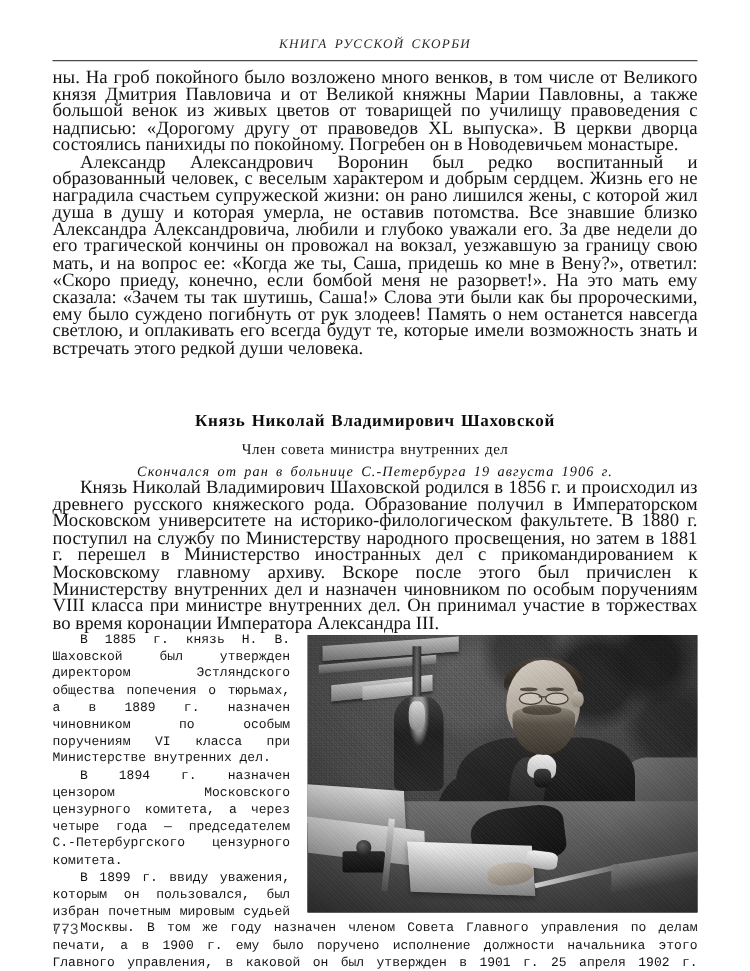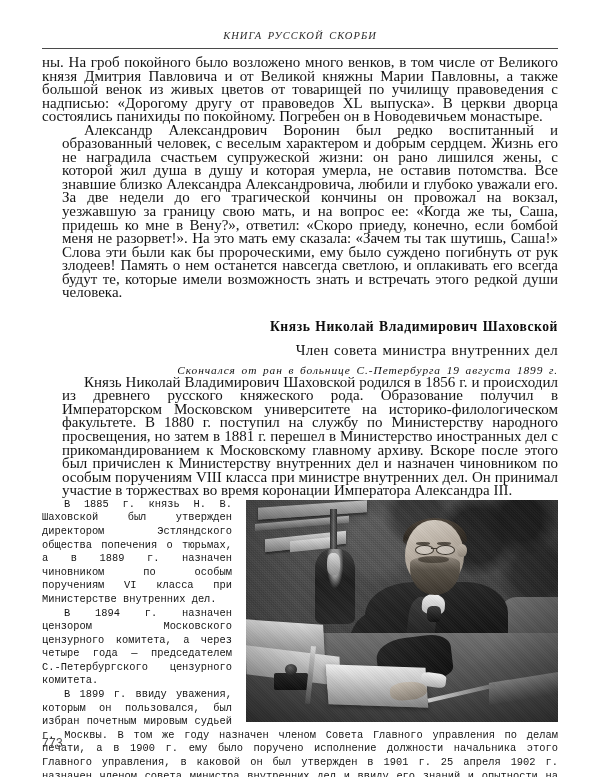--- a/index.html
+++ b/index.html
@@ -56,37 +56,37 @@
 
   p.body-par {
     margin: 0;
     font-size: 15px;
     line-height: 13.55px;
     text-align: justify;
     text-indent: 0;
     color: #141414;
     hyphens: manual;
   }
-  p.body-par.indent { text-indent: 22px; margin-left: 20px; }
+  p.body-par.indent { text-indent: 22px; }
 
   
   .heading-block {
-    margin-top: 19px;
-    text-align: right;
+    margin-top: 43px;
+    text-align: center;
   }
   .person-name {
     font-size: 13.6px;
     font-weight: bold;
     letter-spacing: 0.55px;
     color: #0d0d0d;
     word-spacing: 1px;
   }
   .person-role {
     margin-top: 7px;
-    font-size: 15px;
+    font-size: 12px;
     letter-spacing: 0.35px;
     color: #131313;
     word-spacing: 1px;
   }
   .person-death {
     margin-top: 5px;
     font-size: 11.4px;
     font-style: italic;
     letter-spacing: 0.9px;
     color: #111111;
@@ -386,21 +386,21 @@
 
   <div class="content">
 
     <p class="body-par">ны. На гроб покойного было возложено много венков, в том числе от Великого князя Дмитрия Павловича и от Великой княжны Марии Павловны, а также большой венок из живых цветов от товарищей по училищу правоведения с надписью: «Дорогому другу от правоведов XL выпуска». В церкви дворца состоялись панихиды по покойному. Погребен он в Новодевичьем монастыре.</p>
 
     <p class="body-par indent">Александр Александрович Воронин был редко воспитанный и образованный человек, с веселым характером и добрым сердцем. Жизнь его не наградила счастьем супружеской жизни: он рано лишился жены, с которой жил душа в душу и которая умерла, не оставив потомства. Все знавшие близко Александра Александровича, любили и глубоко уважали его. За две недели до его трагической кончины он провожал на вокзал, уезжавшую за границу свою мать, и на вопрос ее: «Когда же ты, Саша, придешь ко мне в Вену?», ответил: «Скоро приеду, конечно, если бомбой меня не разорвет!». На это мать ему сказала: «Зачем ты так шутишь, Саша!» Слова эти были как бы пророческими, ему было суждено погибнуть от рук злодеев! Память о нем останется навсегда светлою, и оплакивать его всегда будут те, которые имели возможность знать и встречать этого редкой души человека.</p>
 
     <div class="heading-block">
       <div class="person-name">Князь Николай Владимирович Шаховской</div>
       <div class="person-role">Член совета министра внутренних дел</div>
-      <div class="person-death">Скончался от ран в больнице С.-Петербурга 19 августа 1899 г.</div>
+      <div class="person-death">Скончался от ран в больнице С.-Петербурга 19 августа 1906 г.</div>
     </div>
 
     <p class="body-par indent after-heading">Князь Николай Владимирович Шаховской родился в 1856 г. и происходил из древнего русского княжеского рода. Образование получил в Императорском Московском университете на историко-филологическом факультете. В 1880 г. поступил на службу по Министерству народного просвещения, но затем в 1881 г. перешел в Министерство иностранных дел с прикомандированием к Московскому главному архиву. Вскоре после этого был причислен к Министерству внутренних дел и назначен чиновником по особым поручениям VIII класса при министре внутренних дел. Он принимал участие в торжествах во время коронации Императора Александра III.</p>
 
     <div class="wrap-region">
 
       <figure class="photo-float">
         <div class="photo-scene">
           <div class="ph-bg"></div>
           <div class="ph-noise"></div>

